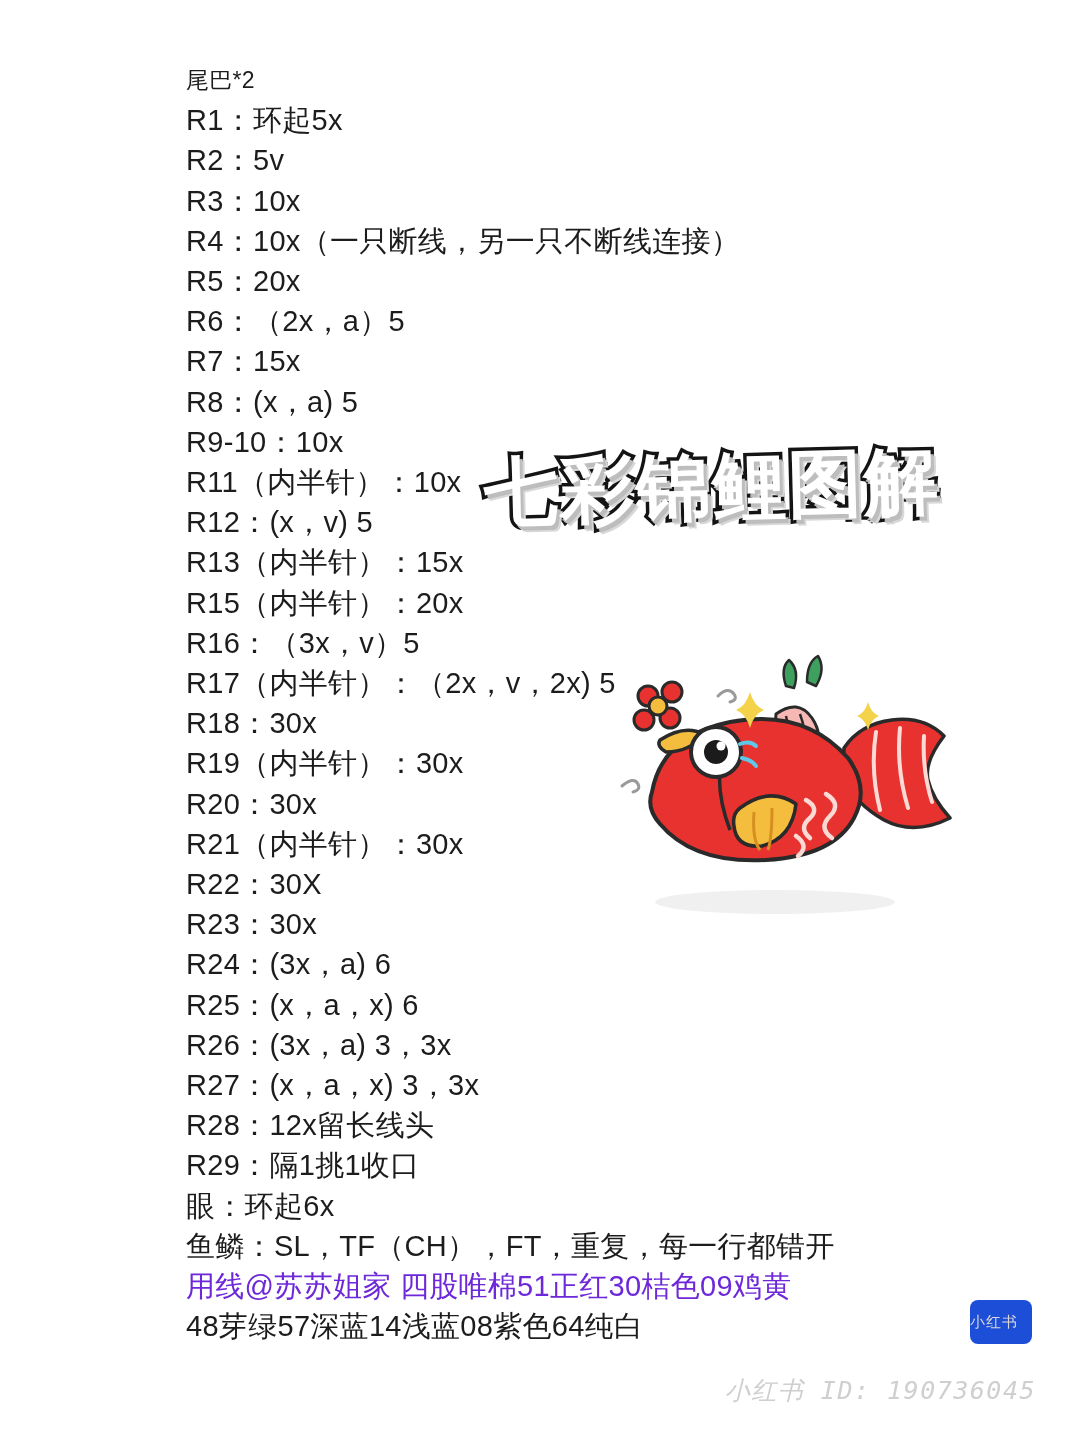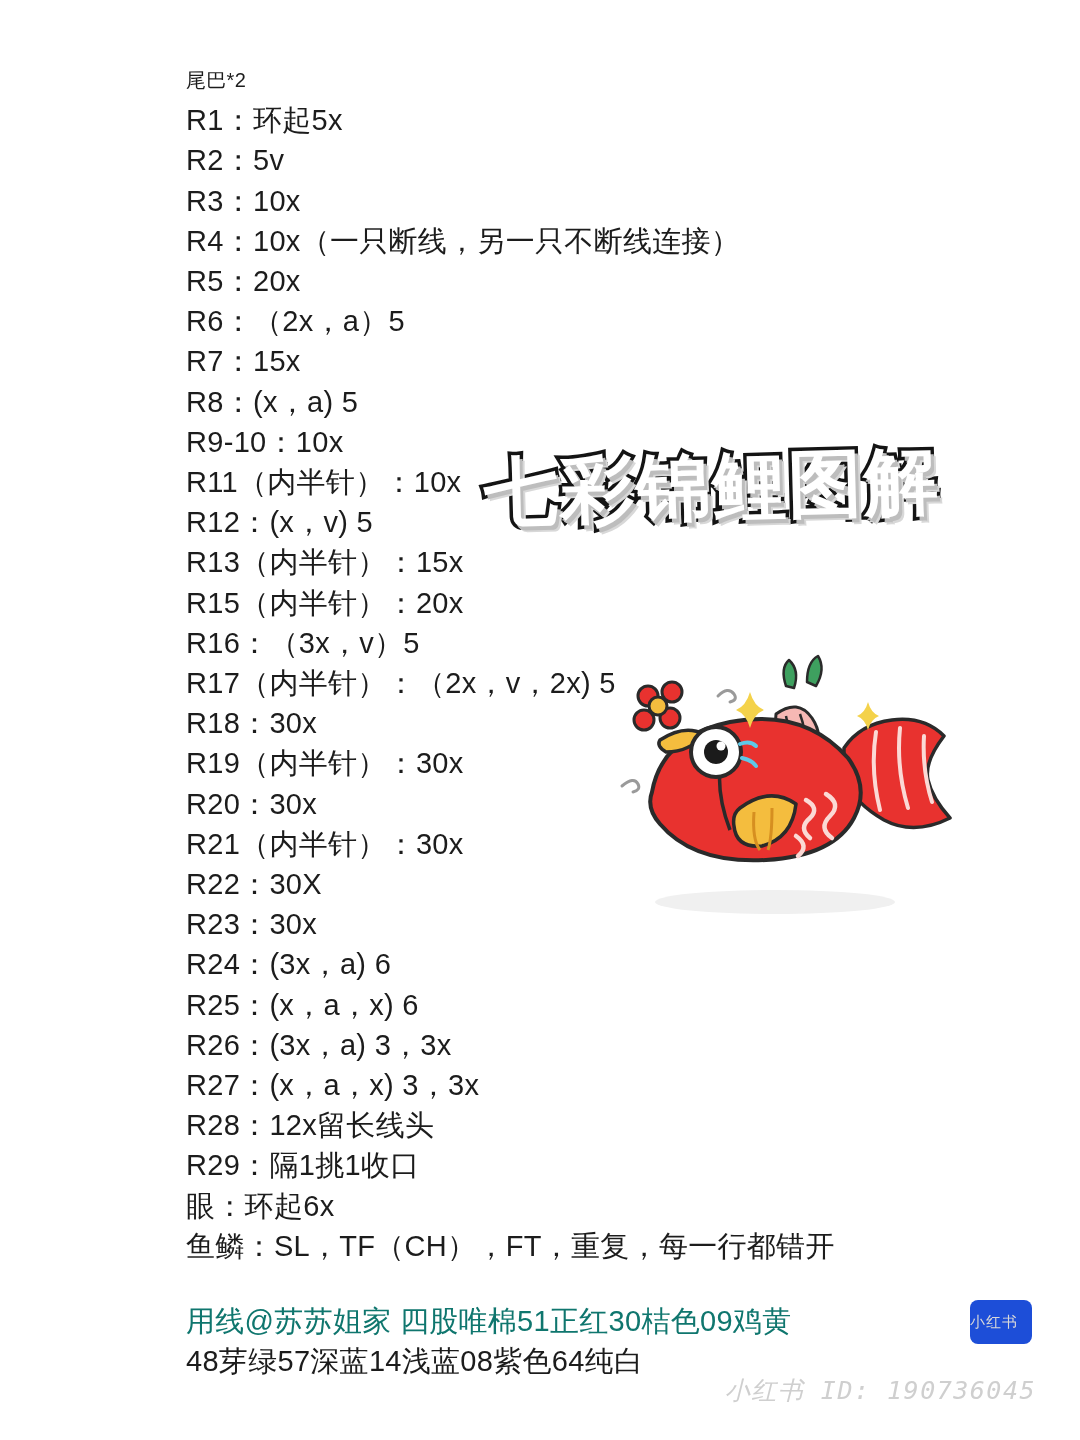--- a/index.html
+++ b/index.html
@@ -24,25 +24,24 @@
     width: 620px;
   }
   .pattern-line {
     font-size: 29px;
     line-height: 40.2px;
     letter-spacing: 0.3px;
     white-space: pre;
     color: #1c1c1c;
   }
   .pattern-line.heading {
-    font-size: 20px;
+    font-size: 23px;
   }
   .pattern-line.blue {
-    color: #0f766e;
-    margin-top: 35px;
+    color: #6d28d9;
   }
 
   
   .title-wrap {
     position: absolute;
     left: 484px;
     top: 438px;
     width: 540px;
     height: 110px;
   }

